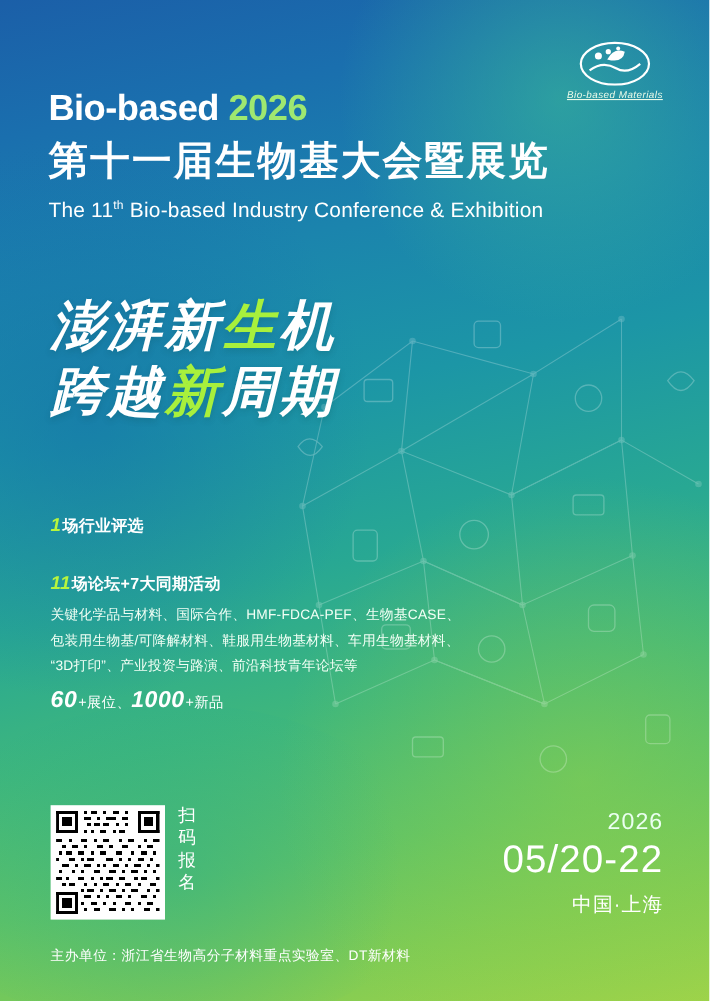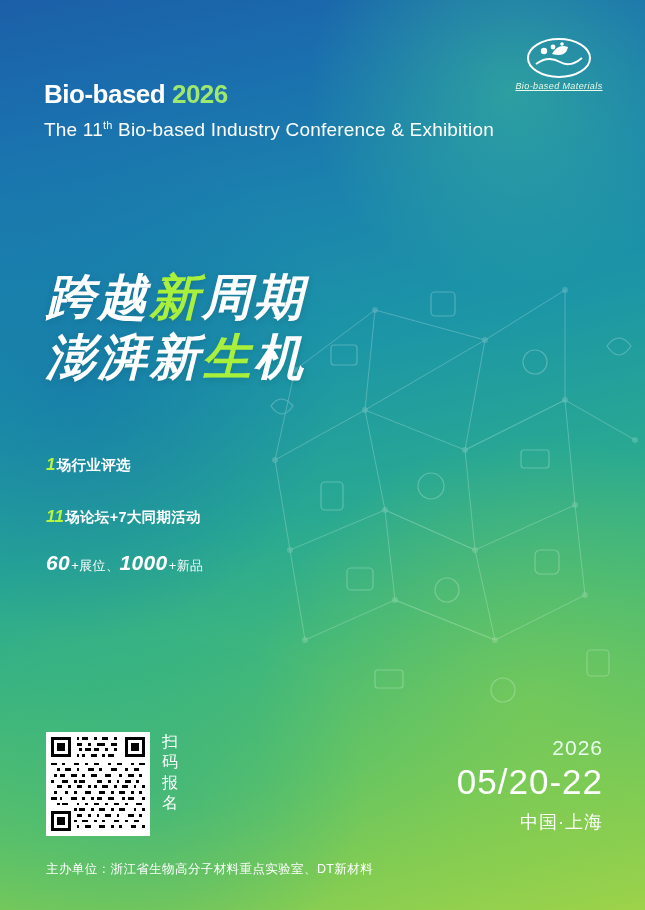--- a/index.html
+++ b/index.html
@@ -82,21 +82,21 @@
   }
 
   
   .header {
     position: absolute;
     left: 44px;
     top: 80px;
     color: #ffffff;
   }
   .title-en1 {
-    font-size: 26px;
+    font-size: 33px;
     font-weight: bold;
     letter-spacing: -0.5px;
     line-height: 1.1;
     white-space: nowrap;
   }
   .title-en1 .year { color: #9fe870; }
   .title-cn {
     font-size: 36px;
     font-weight: bold;
     letter-spacing: 2px;
@@ -137,38 +137,38 @@
     top: 455px;
     width: 460px;
     color: #ffffff;
   }
   .ag-head {
     font-size: 14.5px;
     font-weight: bold;
     margin-top: 32px;
     letter-spacing: 0.3px;
   }
-  .ag-head:first-child { margin-top: 0; }
+  .ag-head:first-child { margin-top: 13px; }
   .ag-head .num {
     color: #b8f53d;
     font-style: italic;
     font-weight: bold;
     font-size: 17px;
     padding-right: 1px;
   }
   .ag-body {
     font-size: 12.5px;
     line-height: 1.85;
     margin-top: 8px;
     letter-spacing: 0.2px;
     color: #f2fff5;
   }
   .ag-stat {
     font-size: 13px;
-    margin-top: 24px;
+    margin-top: 8px;
     letter-spacing: 0.4px;
   }
   .ag-stat .big {
     font-size: 21px;
     font-style: italic;
     font-weight: bold;
     color: #ffffff;
     padding-right: 1px;
   }
 
@@ -307,37 +307,41 @@
       <circle cx="36" cy="10" r="1.8" fill="#ffffff"></circle>
     </svg>
     <div class="logo-text">Bio-based Materials</div>
   </div>
 
   <div class="header">
     <div class="title-en1">
       <span>Bio-based</span>
       <span class="year">2026</span>
     </div>
+    <div class="title-cn">第十一届生物基大会暨展览</div>
     <div class="title-en2"><span>The 11</span><sup>th</sup><span> Bio-based Industry Conference &amp; Exhibition</span></div>
   </div>
 
   <div class="slogan">
+    <div class="slogan-line"><span>澎湃新</span><span class="hl">生</span><span>机</span></div>
     <div class="slogan-line"><span>跨越</span><span class="hl">新</span><span>周期</span></div>
-    <div class="slogan-line"><span>澎湃新</span><span class="hl">生</span><span>机</span></div>
   </div>
 
   <div class="agenda">
 
     <div class="ag-head">
       <span class="num">1</span><span>场行业评选</span>
     </div>
 
     <div class="ag-head">
       <span class="num">11</span><span>场论坛+7大同期活动</span>
     </div>
+    <div class="ag-body" style="white-space: pre-line;">关键化学品与材料、国际合作、HMF-FDCA-PEF、生物基CASE、
+包装用生物基/可降解材料、鞋服用生物基材料、车用生物基材料、
+“3D打印”、产业投资与路演、前沿科技青年论坛等</div>
 
     <div class="ag-stat"><span class="big">60</span><span>+展位、</span><span class="big">1000</span><span>+新品</span></div>
   </div>
 
   <div class="qr-area">
     <div class="qr-box">
       <svg width="94" height="94" viewBox="0 0 33 33" shape-rendering="crispEdges">
         <rect width="33" height="33" fill="#ffffff"></rect>
         <g fill="#000000">
           <rect x="0" y="0" width="7" height="1"></rect>

